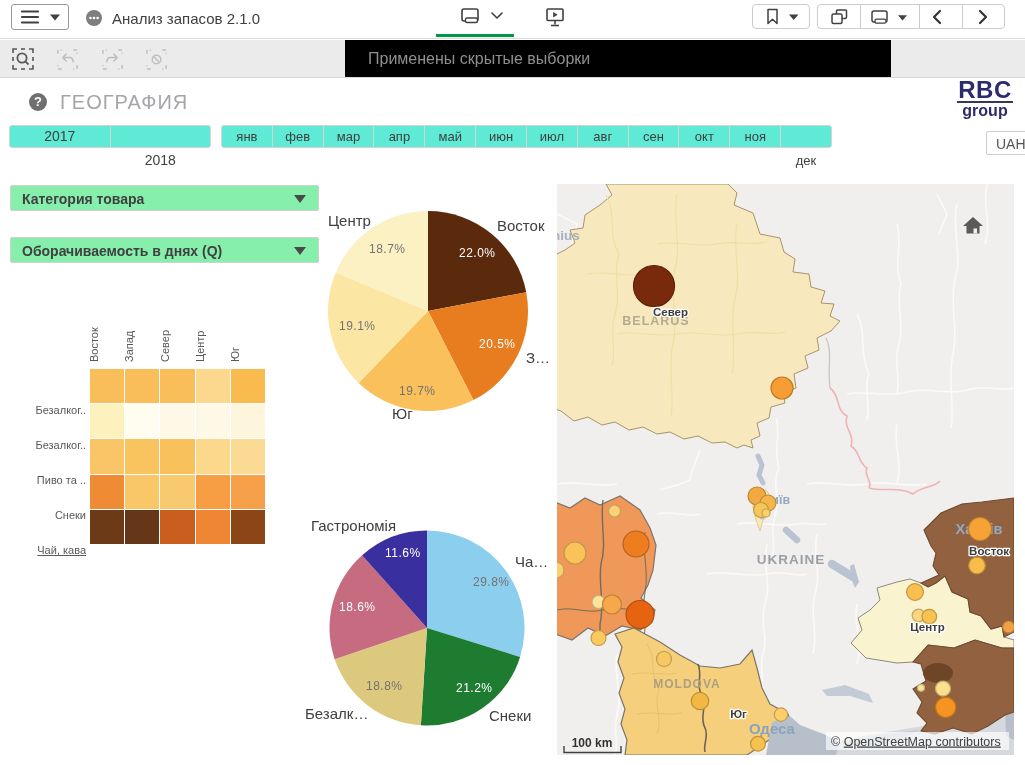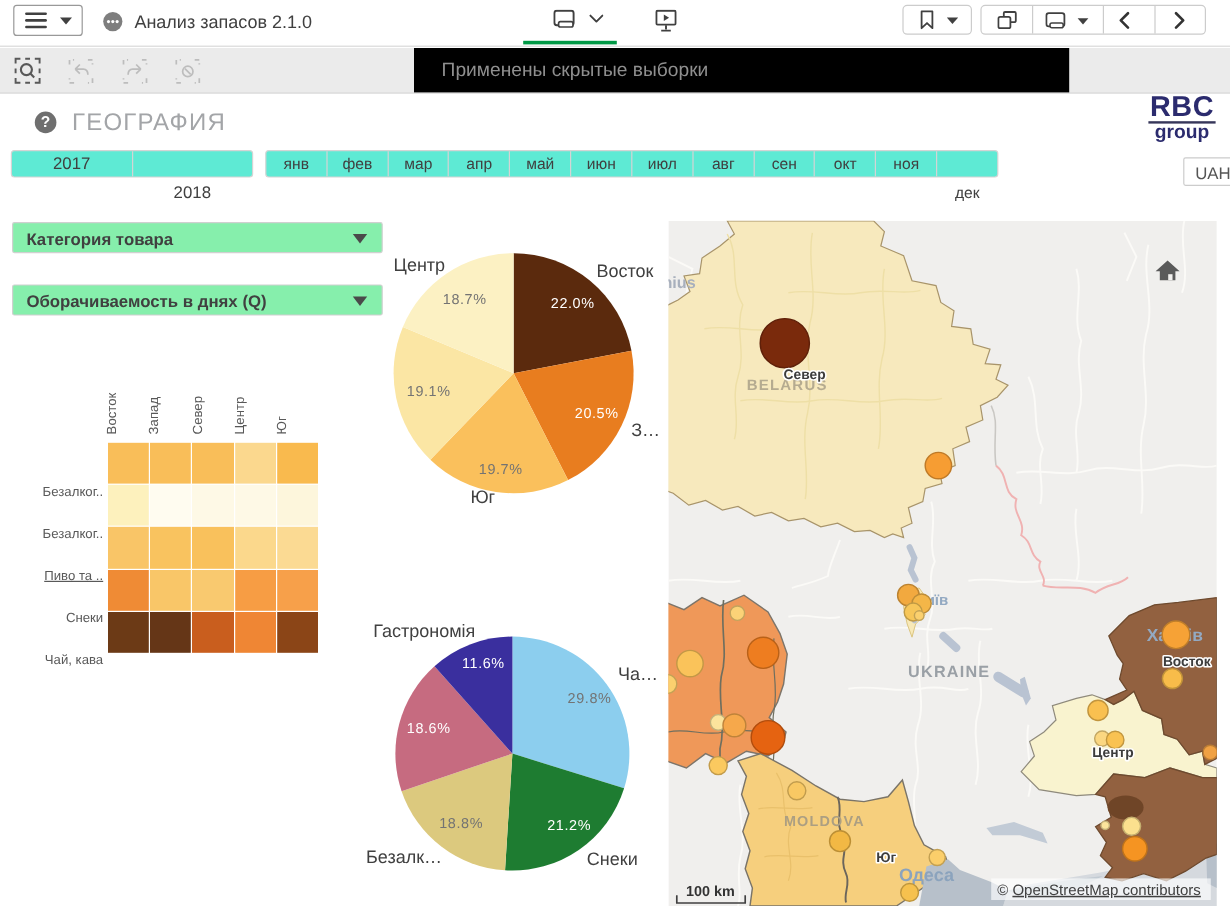--- a/index.html
+++ b/index.html
@@ -185,23 +185,23 @@
   </div>
 
 <div id="heat">
 <div class="collab" style="left:101.1px;top:349px;">Восток</div>
 <div class="collab" style="left:136.3px;top:349px;">Запад</div>
 <div class="collab" style="left:171.5px;top:349px;">Север</div>
 <div class="collab" style="left:206.7px;top:349px;">Центр</div>
 <div class="collab" style="left:241.9px;top:349px;">Юг</div>
 <div class="rowlab" style="left:6px;top:379.6px;">Безалког..</div>
 <div class="rowlab" style="left:6px;top:414.8px;">Безалког..</div>
-<div class="rowlab" style="left:6px;top:450.0px;text-decoration:underline;">Пиво та ..</div>
+<div class="rowlab" style="left:6px;top:450.0px;">Пиво та ..</div>
 <div class="rowlab" style="left:6px;top:485.2px;">Снеки</div>
-<div class="rowlab" style="left:6px;top:520.4px;">Чай, кава</div>
+<div class="rowlab" style="left:6px;top:520.4px;text-decoration:underline;">Чай, кава</div>
 <div class="hcell" style="left:90.0px;top:369.0px;background:#f9be59"></div>
 <div class="hcell" style="left:125.2px;top:369.0px;background:#f9be59"></div>
 <div class="hcell" style="left:160.4px;top:369.0px;background:#f9be59"></div>
 <div class="hcell" style="left:195.6px;top:369.0px;background:#fbd88e"></div>
 <div class="hcell" style="left:230.8px;top:369.0px;background:#f9ba4e"></div>
 <div class="hcell" style="left:90.0px;top:404.2px;background:#fdf1bd"></div>
 <div class="hcell" style="left:125.2px;top:404.2px;background:#fffcf0"></div>
 <div class="hcell" style="left:160.4px;top:404.2px;background:#fef9e6"></div>
 <div class="hcell" style="left:195.6px;top:404.2px;background:#fef9e6"></div>
 <div class="hcell" style="left:230.8px;top:404.2px;background:#fdf6dc"></div>

